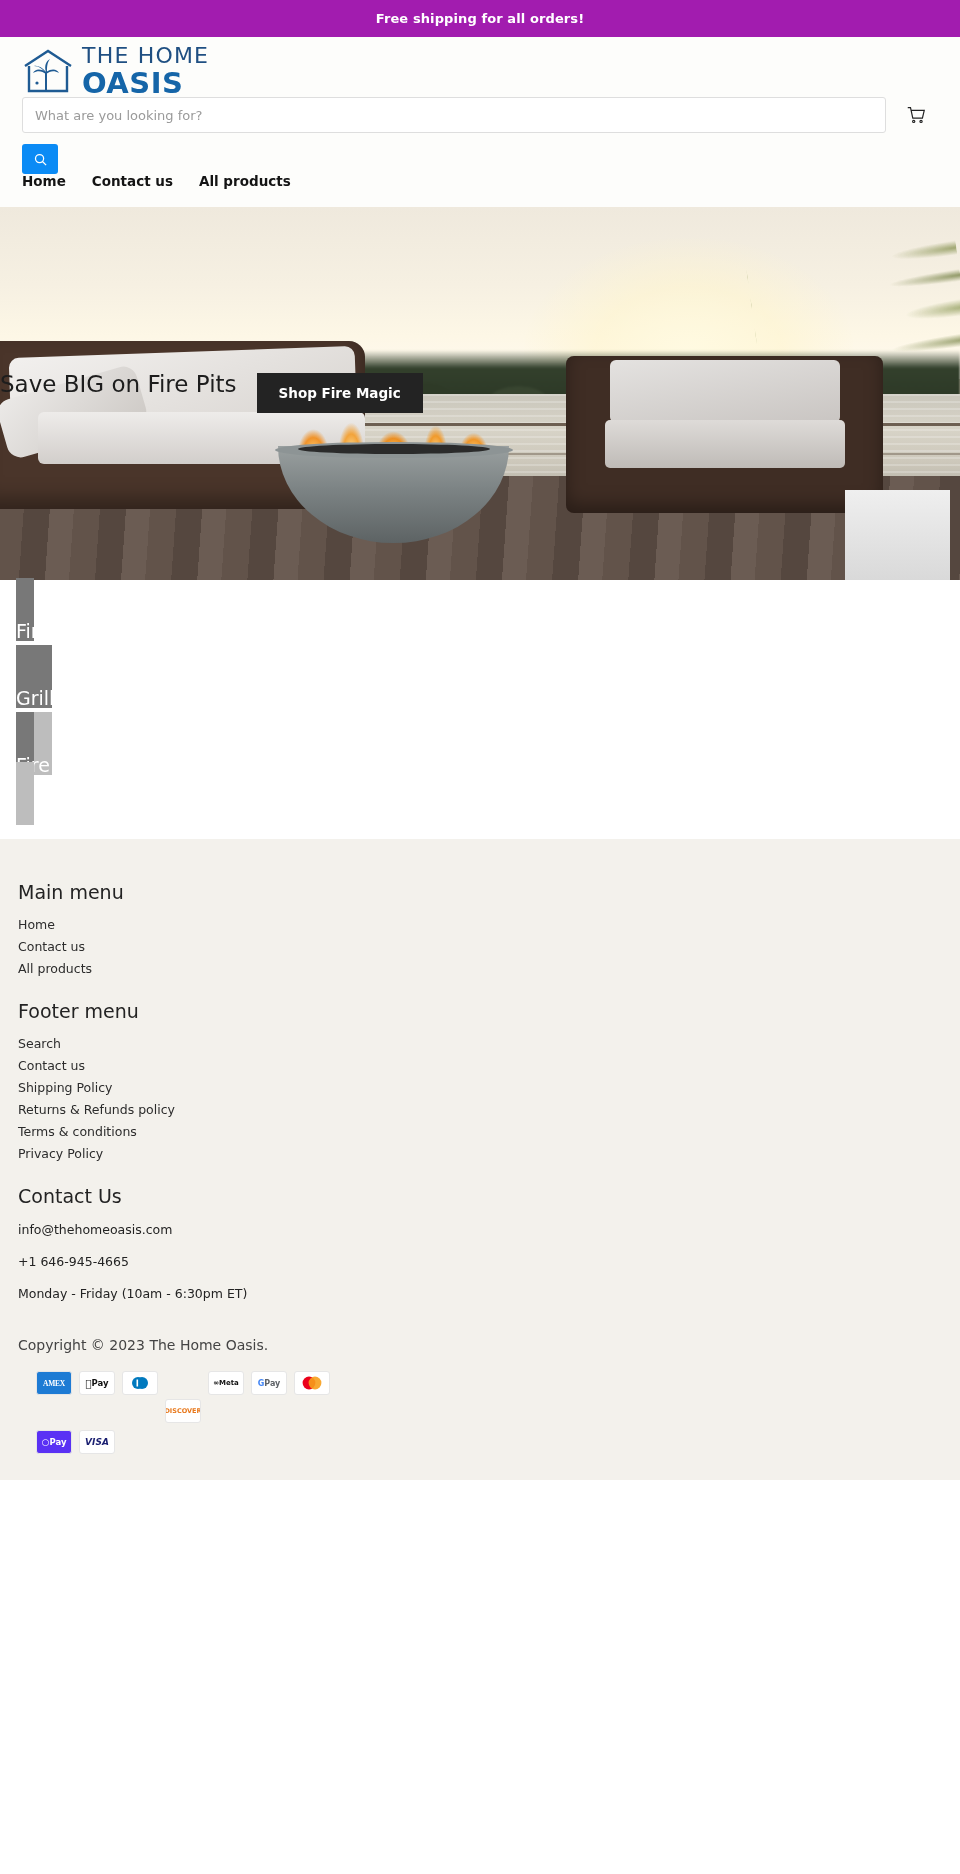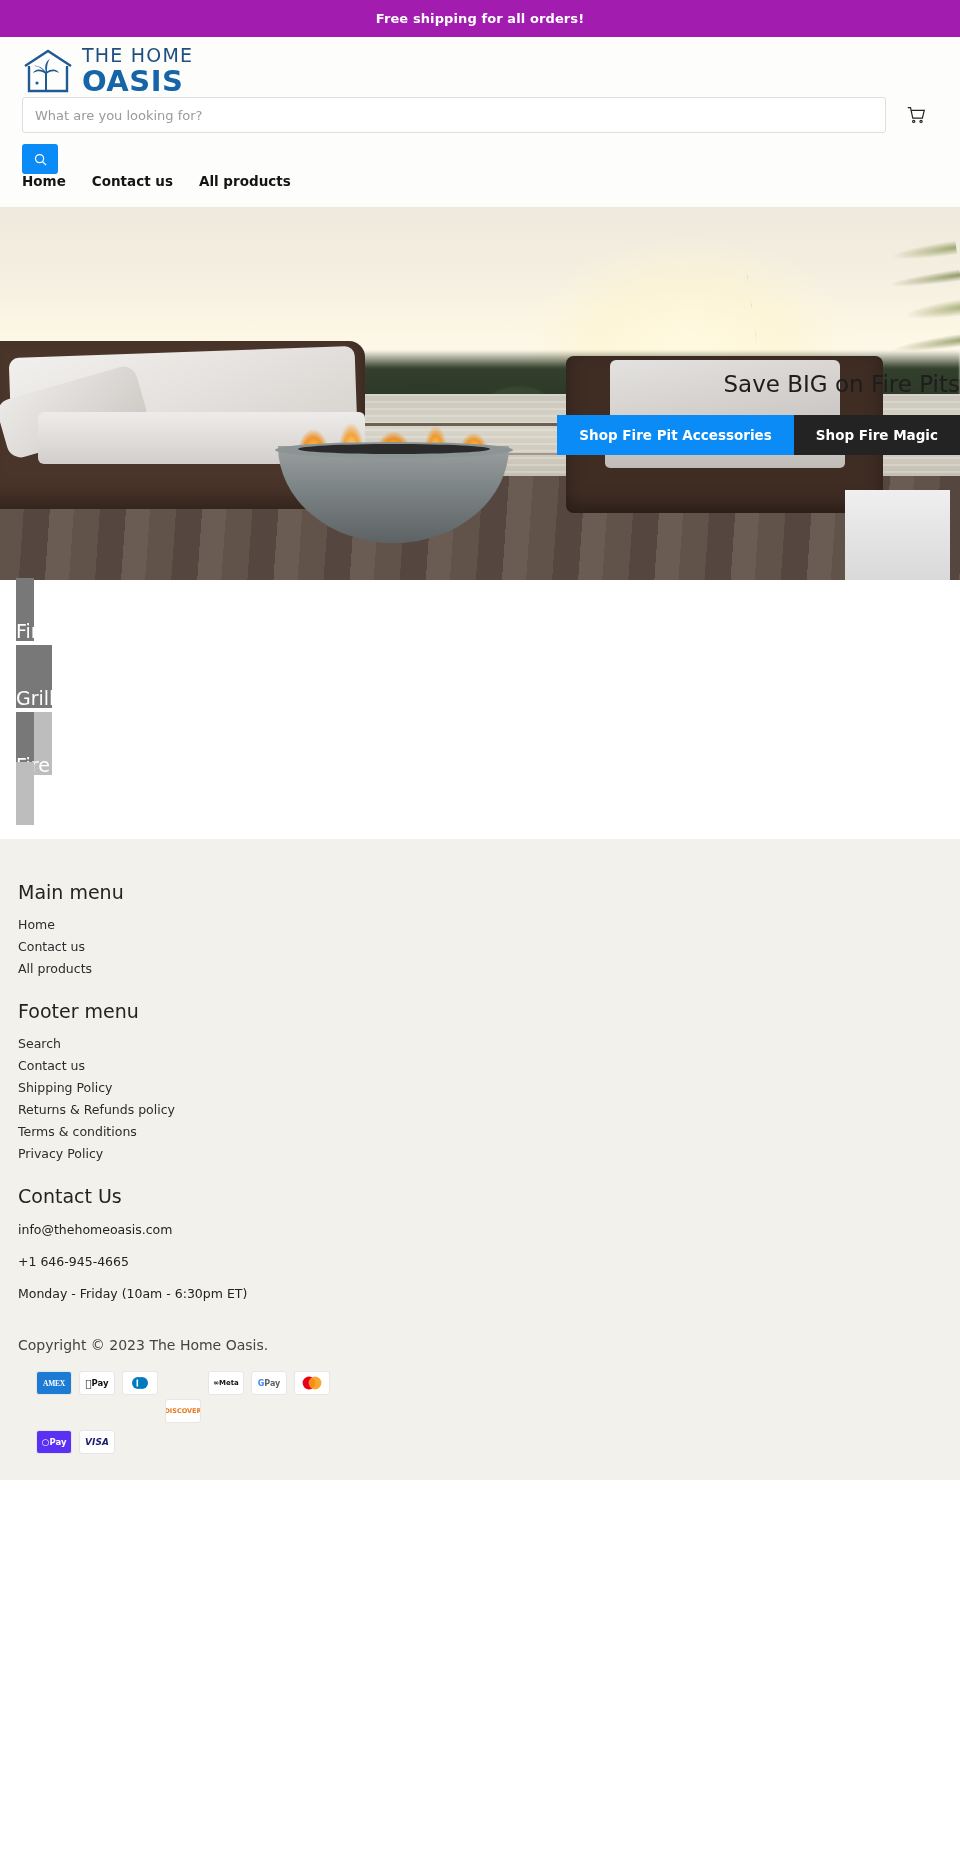--- a/index.html
+++ b/index.html
@@ -30,21 +30,21 @@
   .header {
     background: #fdfdfb;
     padding: 10px 22px 0 22px;
     position: relative;
     height: 170px;
   }
   .logo-wrap { display: flex; align-items: center; gap: 8px; height: 48px; }
   .logo-mark { width: 52px; height: 46px; flex: none; }
   .logo-text { display: flex; flex-direction: column; line-height: 1; }
   .logo-line1 {
-    font-size: 19px;
+    font-size: 22px;
     letter-spacing: 1.2px;
     color: #1f4f82;
     font-weight: 400;
   }
   .logo-line2 {
     font-size: 29px;
     letter-spacing: .5px;
     color: #1565a8;
     font-weight: bold;
     margin-top: 2px;
@@ -236,22 +236,23 @@
   }
   .planter {
     position: absolute; right: 1%; bottom: 0; width: 11%; height: 24%;
     background: linear-gradient(180deg,#efefef,#d9d9d9);
   }
 
   .hero-content {
     position: absolute;
     left: 0; right: 0; top: 44%;
     display: flex;
-    flex-direction: column;
-    align-items: flex-end;
+    flex-direction: row;
+    align-items: center;
+    gap: 20px;
   }
   .hero-title {
     font-size: 23px;
     font-weight: 400;
     color: #1d1d1d;
     margin-bottom: 18px;
     text-align: center;
   }
   .hero-buttons { display: flex; }
   .btn {
@@ -404,21 +405,20 @@
     <div class="planter"></div>
     <div class="flames"></div>
     <div class="firebowl"></div>
     <div class="firebowl-rim"></div>
     <div class="coals"></div>
   </div>
 
   <div class="hero-content">
     <h2 class="hero-title">Save BIG on Fire Pits</h2>
     <div class="hero-buttons">
-      <button class="btn btn-primary">Shop Fire Pit Accessories</button>
       <button class="btn btn-secondary">Shop Fire Magic</button>
     </div>
   </div>
 </section>
 
 <section class="collections">
   <a class="collection-card dark">
     <div class="collection-title">Fire Tables</div>
     <div class="collection-desc">Everything you need to recover, right in your backpack.</div>
   </a>

